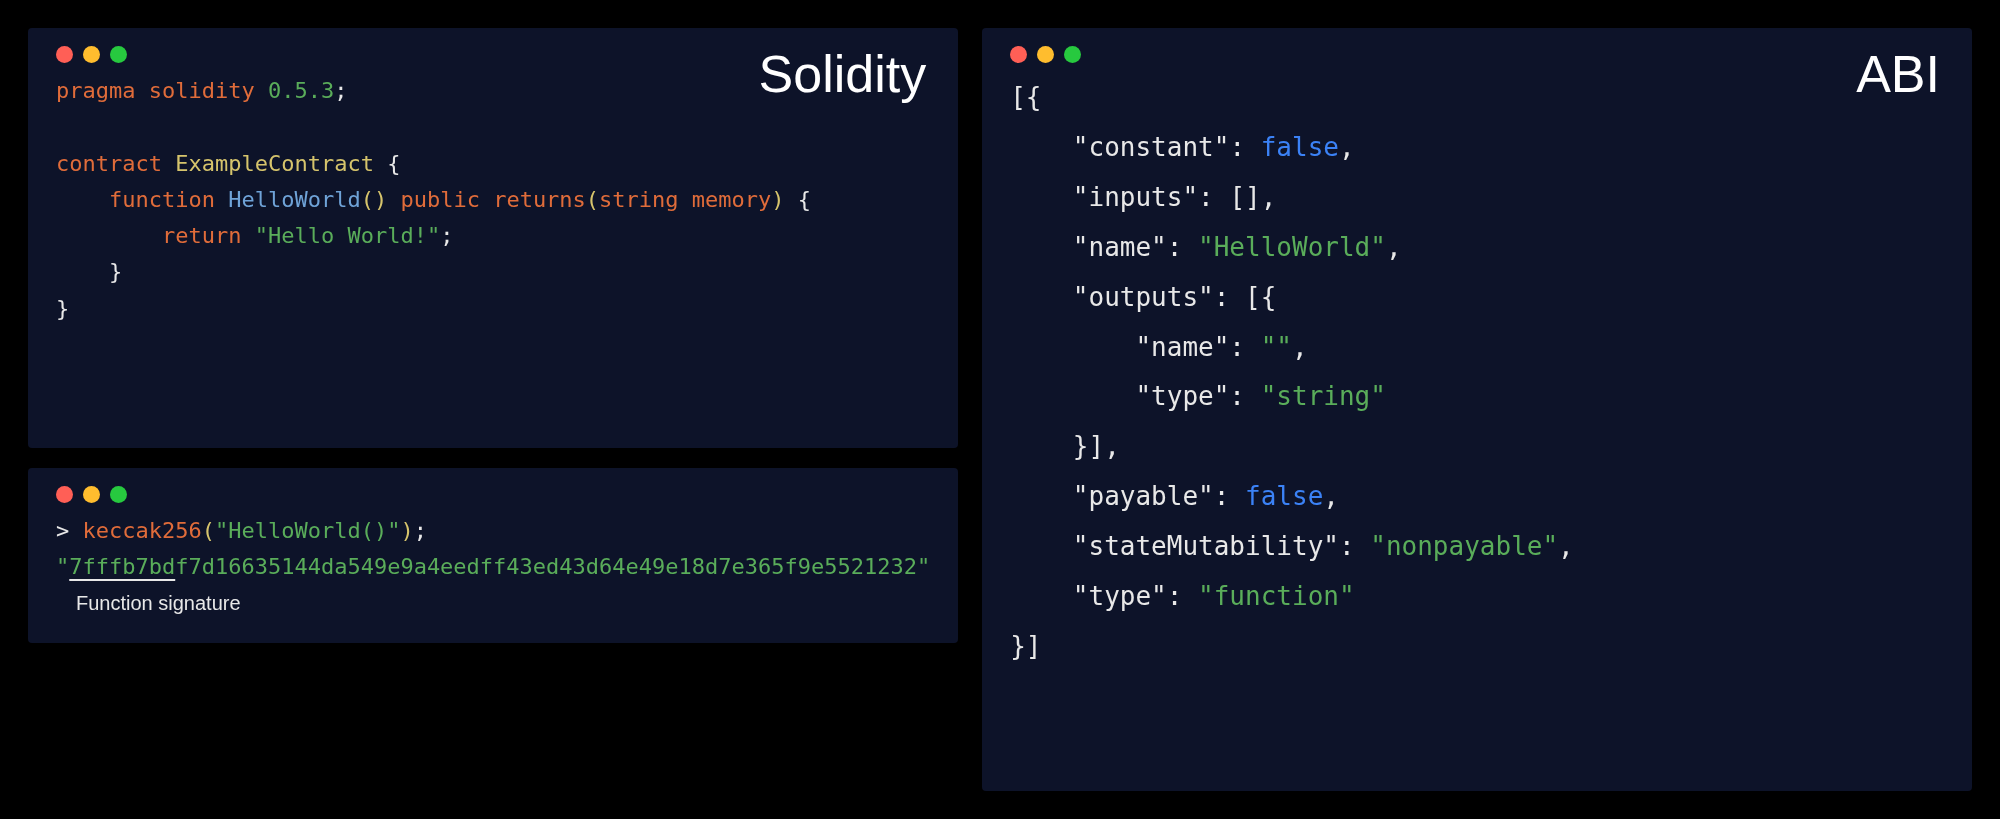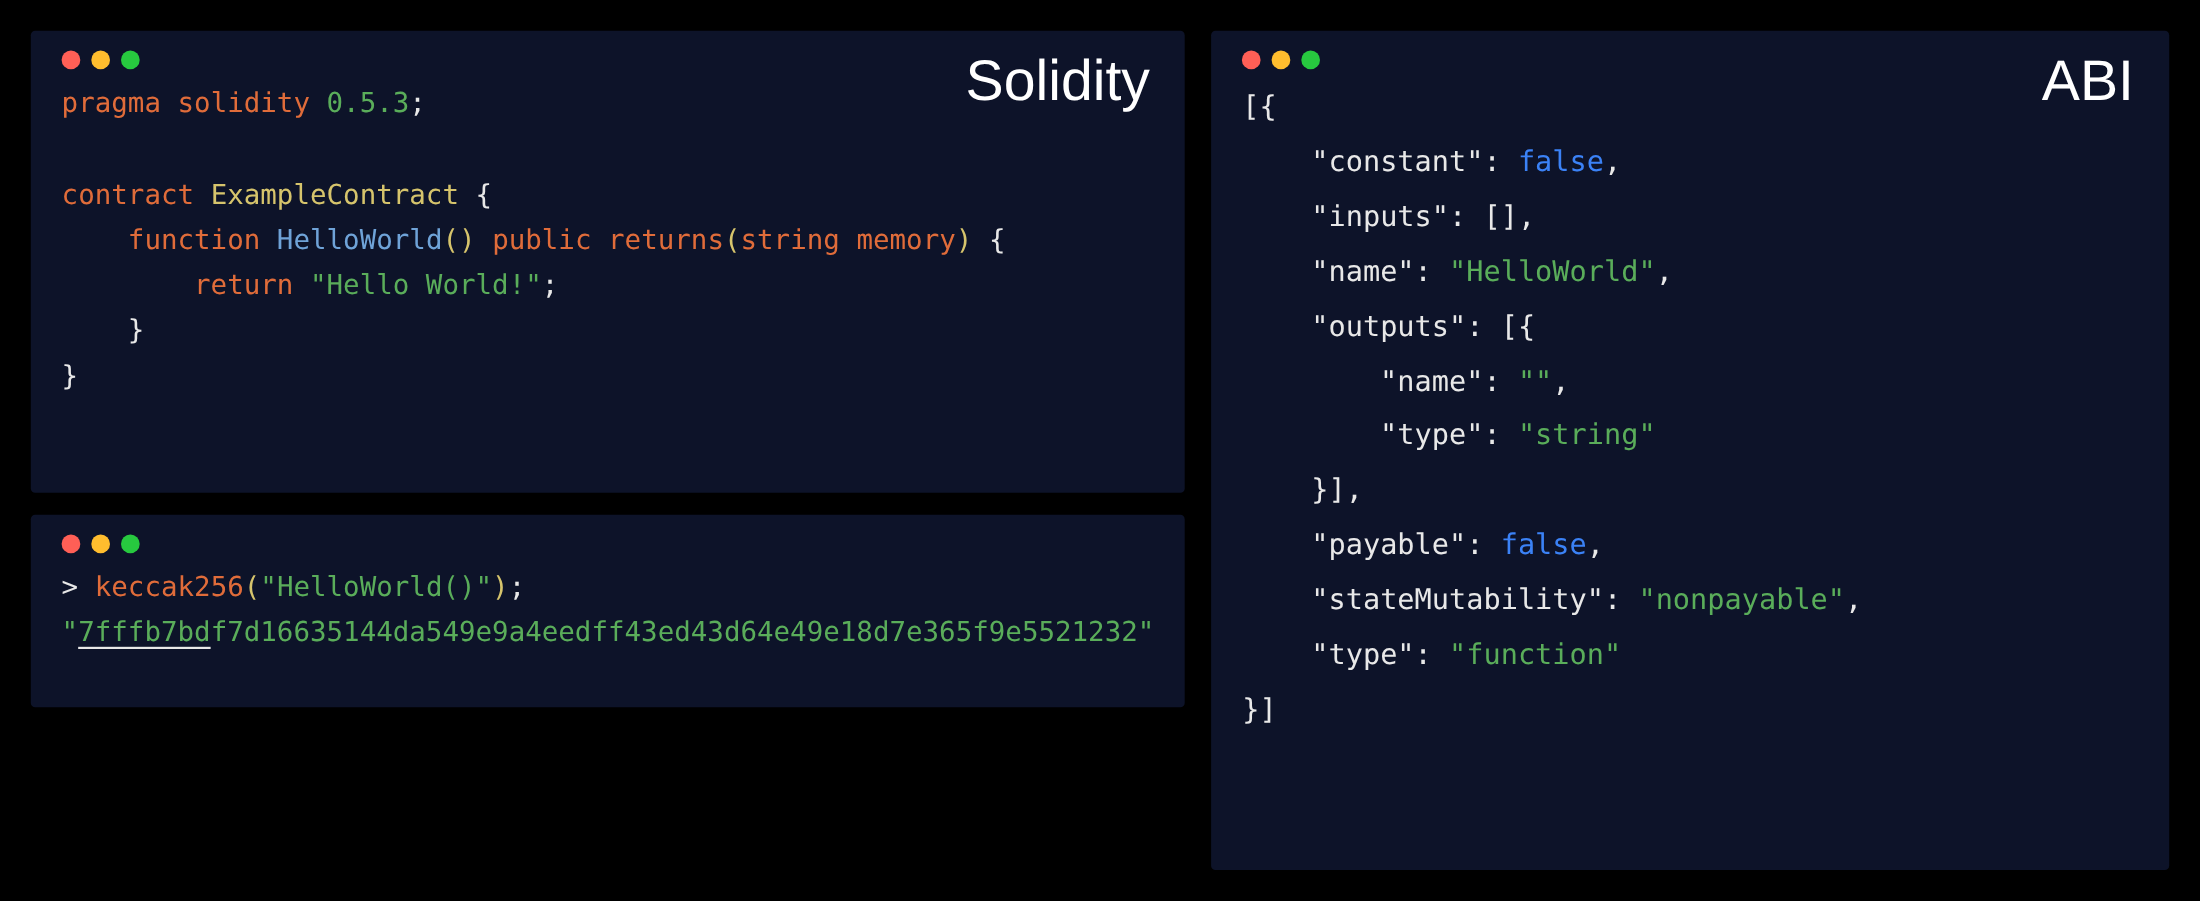--- a/index.html
+++ b/index.html
@@ -56,21 +56,21 @@
   .window-title {
     position: absolute;
     top: 16px;
     right: 32px;
     color: #ffffff;
     font-size: 52px;
     font-weight: 400;
     font-family: -apple-system, 'Segoe UI', sans-serif;
   }
   .code {
-    font-size: 25px;
+    font-size: 22px;
     line-height: 1.65;
     white-space: pre;
     color: #e8e8e8;
     margin-top: 8px;
   }
   .c-keyword { color: #e06c3a; }
   .c-ident { color: #d6c46c; }
   .c-func { color: #6fa3d8; }
   .c-number { color: #5aad5a; }
   .c-string { color: #5aad5a; }
@@ -116,20 +116,21 @@
   </div>
 
   <div class="window window-keccak">
     <div class="traffic-lights">
       <div class="traffic-light tl-red"></div>
       <div class="traffic-light tl-yellow"></div>
       <div class="traffic-light tl-green"></div>
     </div>
     <div class="code"><span class="c-punct">&gt;</span> <span class="c-keyword">keccak256</span><span class="c-paren">(</span><span class="c-string">"HelloWorld()"</span><span class="c-paren">)</span><span class="c-punct">;</span>
 <span class="c-string">"<span class="sig-underline">7fffb7bd</span><span>f7d16635144da549e9a4eedff43ed43d64e49e18d7e365f9e5521232</span>"</span></div>
+    <div class="sig-label">Function signature</div>
   </div>
 
 </div>
 
 <div class="right-column">
   <div class="window window-abi">
     <div class="traffic-lights">
       <div class="traffic-light tl-red"></div>
       <div class="traffic-light tl-yellow"></div>
       <div class="traffic-light tl-green"></div>

